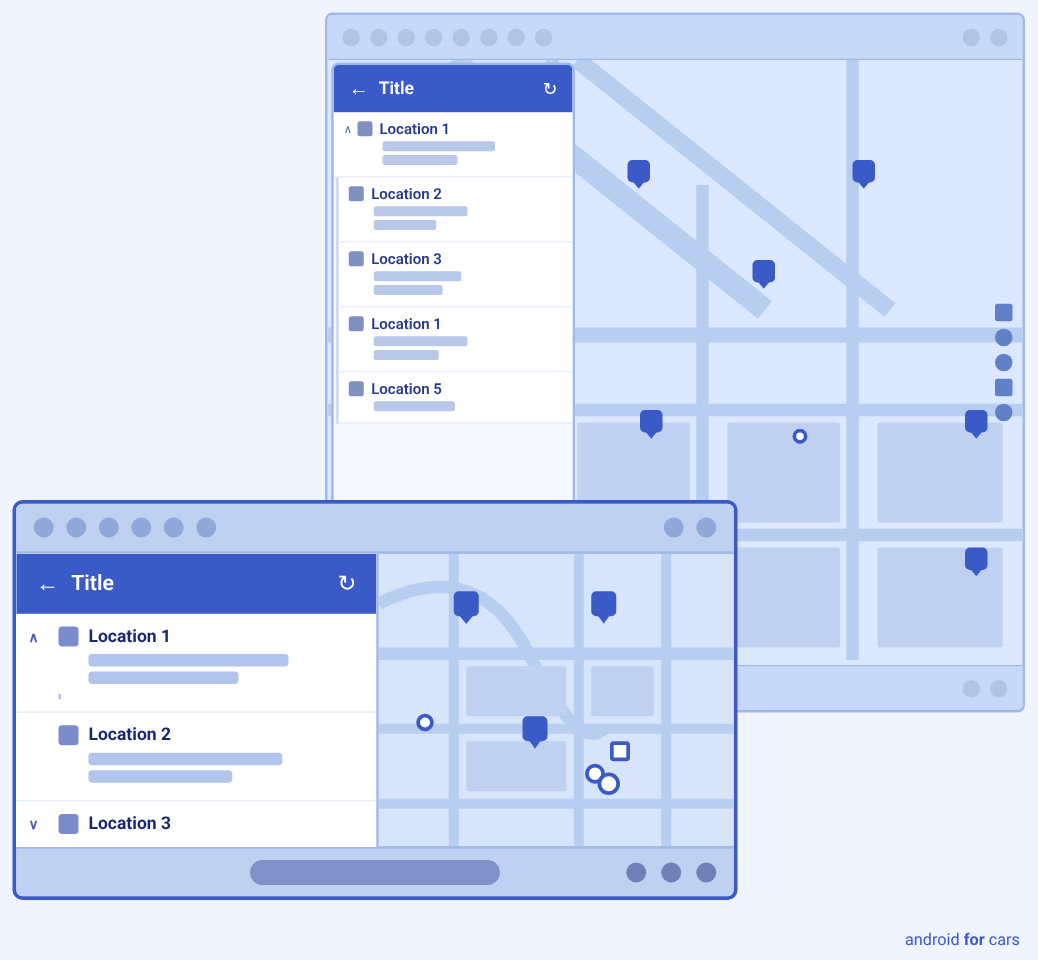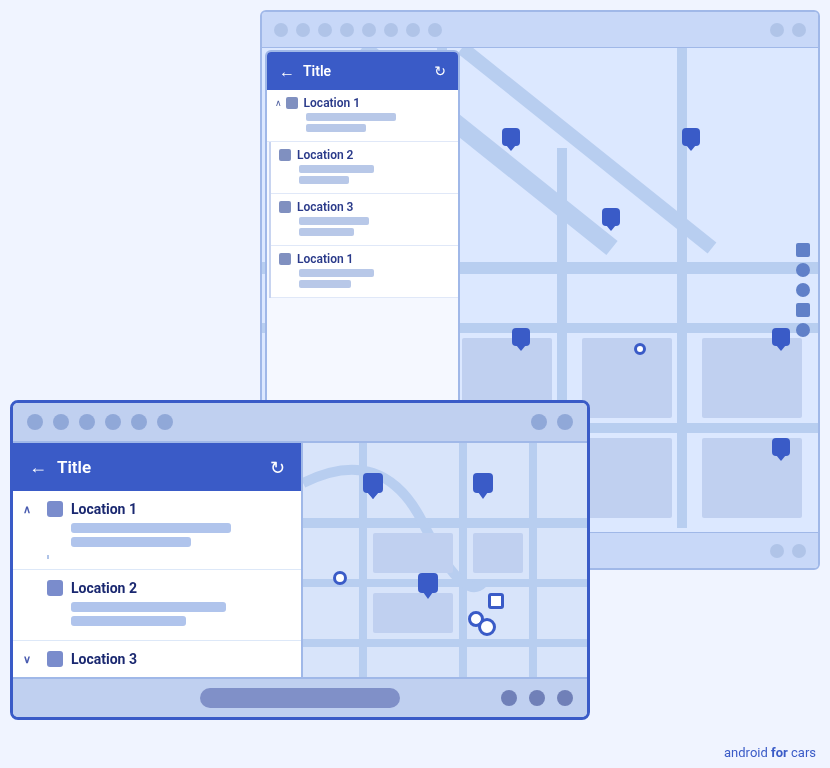--- a/index.html
+++ b/index.html
@@ -559,20 +559,27 @@
 
       <div style="padding:6px 8px; border-bottom:1px solid #e0e8f8; background:white;">
         <div style="display:flex; align-items:center; gap:6px; margin-bottom:3px;">
           <div class="item-checkbox"></div>
           <span class="item-name">Location 1</span>
         </div>
         <div class="item-bar-long" style="width:75px; height:8px; background:#b8c8e8; border-radius:2px; margin:3px 0 3px 20px;"></div>
         <div class="item-bar-short" style="width:52px; height:8px; background:#b8c8e8; border-radius:2px; margin:3px 0 3px 20px;"></div>
       </div>
 
+      <div style="padding:6px 8px; border-bottom:1px solid #e0e8f8; background:white;">
+        <div style="display:flex; align-items:center; gap:6px; margin-bottom:3px;">
+          <div class="item-checkbox"></div>
+          <span class="item-name">Location 5</span>
+        </div>
+        <div style="width:65px; height:8px; background:#b8c8e8; border-radius:2px; margin:3px 0 3px 20px;"></div>
+      </div>
     </div>
   </div>
 </div>
 
 <div class="foreground-container">
 
   <div class="fg-topbar">
     <div class="fg-dots">
       <div class="fg-dot"></div>
       <div class="fg-dot"></div>

